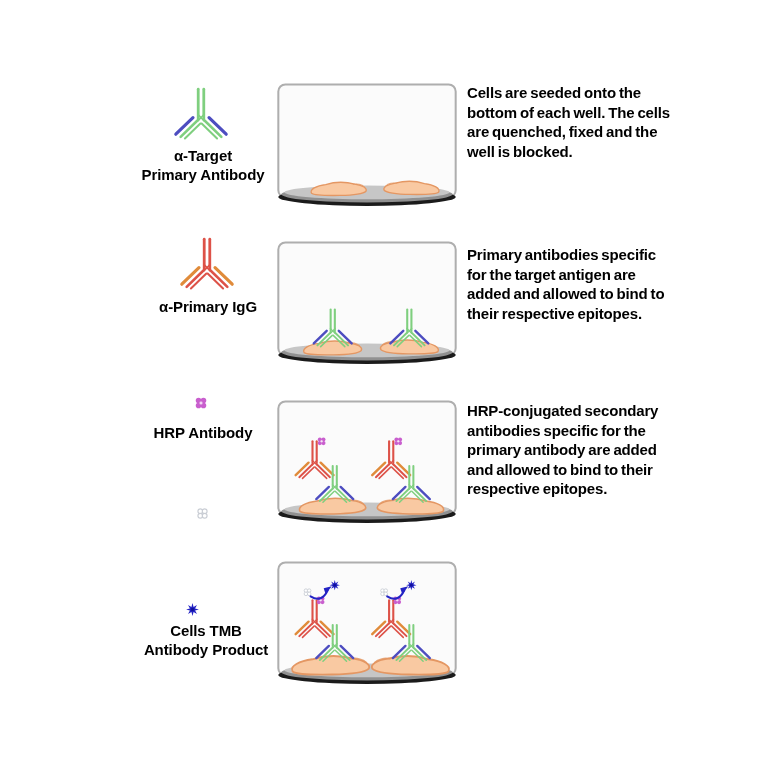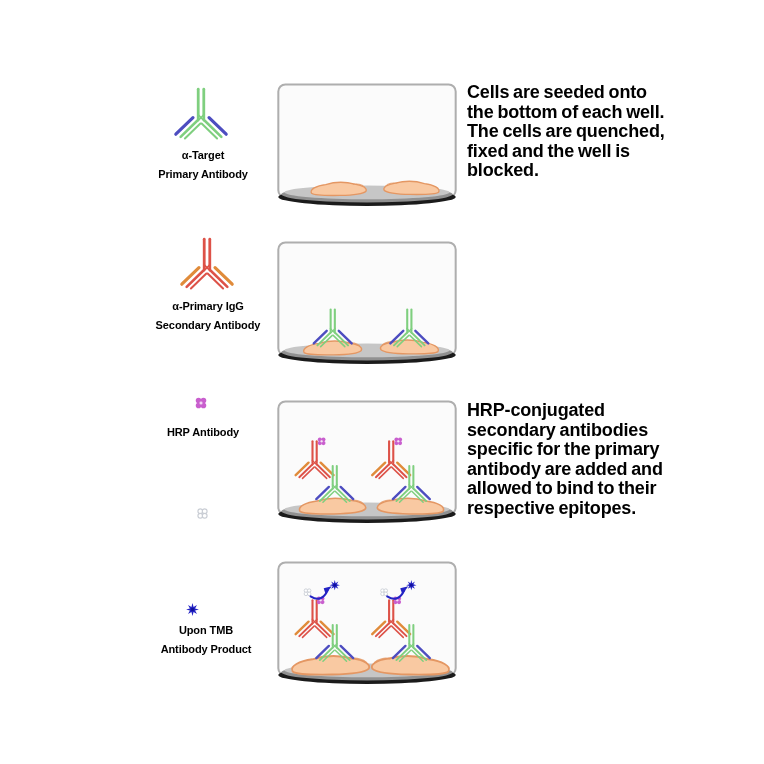--- a/index.html
+++ b/index.html
@@ -13,25 +13,25 @@
   }
   html,body{margin:0;padding:0;background:#ffffff;}
   .canvas{
     position:relative; width:764px; height:764px; background:#ffffff;
     font-family:"Liberation Sans", sans-serif; color:var(--text-color);
     overflow:hidden;
   }
   .abs{position:absolute;}
   .legend-label{
     position:absolute; text-align:center; font-weight:700;
-    font-size:11px; line-height:19px; letter-spacing:-0.1px;
+    font-size:15px; line-height:19px; letter-spacing:-0.1px;
   }
   .desc{
     position:absolute; width:205px; font-weight:700;
-    font-size:18px; line-height:19.5px; letter-spacing:-0.15px; word-spacing:-1px;
+    font-size:15px; line-height:19.5px; letter-spacing:-0.15px; word-spacing:-1px;
     text-align:left;
   }
   .desc p{margin:0;}
   svg.well{position:absolute; width:182px; height:131px;}
   .well-body{fill:var(--well-fill); stroke:var(--well-border); stroke-width:2;}
   .dish-dark{fill:var(--dish-dark);}
   .dish-mid{fill:var(--dish-mid);}
   .dish-light{fill:var(--dish-light);}
   .ab-primary{--ab-heavy:var(--primary-heavy); --ab-light:var(--primary-light);}
   .ab-secondary{--ab-heavy:var(--secondary-heavy); --ab-light:var(--secondary-light);}
@@ -114,21 +114,20 @@
     <p>Cells are seeded onto the bottom of each well. The cells are quenched, fixed and the well is blocked.</p>
   </div>
 
   <div class="abs" style="left:177px;top:237px;width:60px;height:58px">
     <svg viewBox="-28 -32 56 54" width="60" height="58">
         <use href="#ab" x="-28" y="-32" width="56" height="54" class="ab-secondary"></use>
       </svg>
   </div>
   <div class="legend-label" style="left:103px;top:297px;width:210px">
     <span style="display:block">α-Primary IgG</span>
-    <span style="display:block">Secondary Antibody</span>
   </div>
 
   <svg class="well" style="left:276px;top:240px" viewBox="0 0 180 130">
     <rect class="well-body" x="2" y="2.5" width="176" height="112" rx="7"></rect>
     <ellipse class="dish-dark" cx="90" cy="114" rx="88" ry="9"></ellipse>
     <ellipse class="dish-mid" cx="90" cy="111.5" rx="85" ry="8"></ellipse>
     <ellipse class="dish-light" cx="90" cy="109.5" rx="82" ry="6.8"></ellipse>
     <g transform="translate(56,106) scale(1.05)">
         <use href="#cell" x="-30" y="-10" width="60" height="20"></use>
       </g>
@@ -136,20 +135,23 @@
         <use href="#cell" x="-30" y="-10" width="60" height="20"></use>
       </g>
     <g transform="translate(56,93) scale(0.8)">
         <use href="#ab" x="-28" y="-32" width="56" height="54" class="ab-primary"></use>
       </g>
     <g transform="translate(132,93) scale(0.8)">
         <use href="#ab" x="-28" y="-32" width="56" height="54" class="ab-primary"></use>
       </g>
   </svg>
 
+  <div class="desc" style="left:467px;top:245px">
+    <p>Primary antibodies specific for the target antigen are added and allowed to bind to their respective epitopes.</p>
+  </div>
 
   <div class="abs" style="left:194px;top:396px;width:14px;height:14px">
     <svg viewBox="-6 -6 12 12" width="14" height="14">
         <use href="#hrp" x="-6" y="-6" width="12" height="12"></use>
       </svg>
   </div>
   <div class="legend-label" style="left:103px;top:423px;width:200px">
     <span>HRP Antibody</span>
   </div>
 
@@ -197,21 +199,21 @@
         <use href="#tmbun" x="-6" y="-6" width="12" height="12"></use>
       </svg>
   </div>
 
   <div class="abs" style="left:185px;top:602px;width:15px;height:15px">
     <svg viewBox="-7 -7 14 14" width="15" height="15">
         <use href="#star8" x="-7" y="-7" width="14" height="14"></use>
       </svg>
   </div>
   <div class="legend-label" style="left:106px;top:621px;width:200px">
-    <span style="display:block">Upon TMB</span>
+    <span style="display:block">Cells TMB</span>
     <span style="display:block">Antibody Product</span>
   </div>
 
   <svg class="well" style="left:276px;top:560px" viewBox="0 0 180 130">
     <rect class="well-body" x="2" y="2.5" width="176" height="112" rx="7"></rect>
     <ellipse class="dish-dark" cx="90" cy="114" rx="88" ry="9"></ellipse>
     <ellipse class="dish-mid" cx="90" cy="111.5" rx="85" ry="8"></ellipse>
     <ellipse class="dish-light" cx="90" cy="109.5" rx="82" ry="6.8"></ellipse>
     <g transform="translate(54,103) scale(1.4)">
         <use href="#cell" x="-30" y="-10" width="60" height="20"></use>

